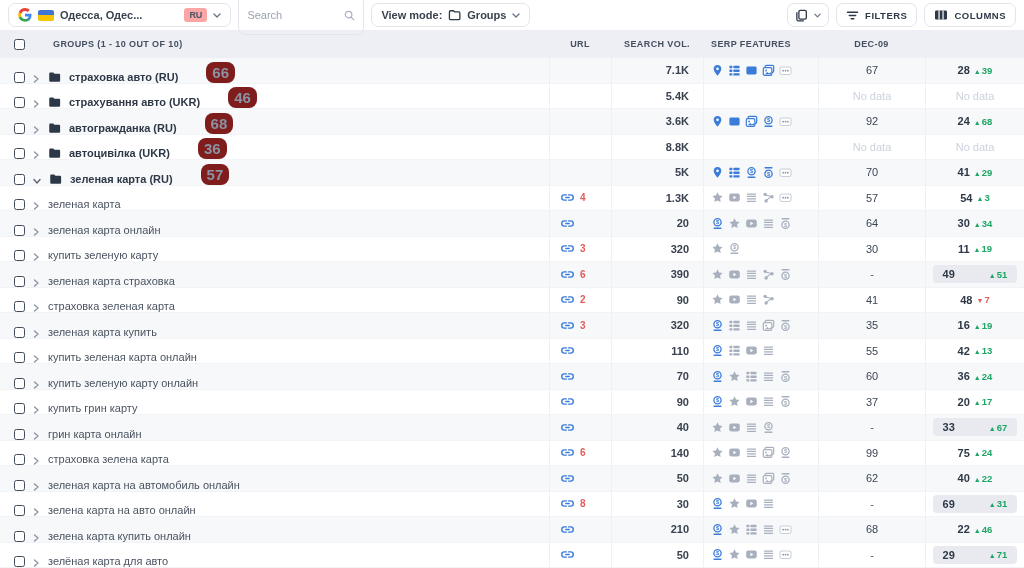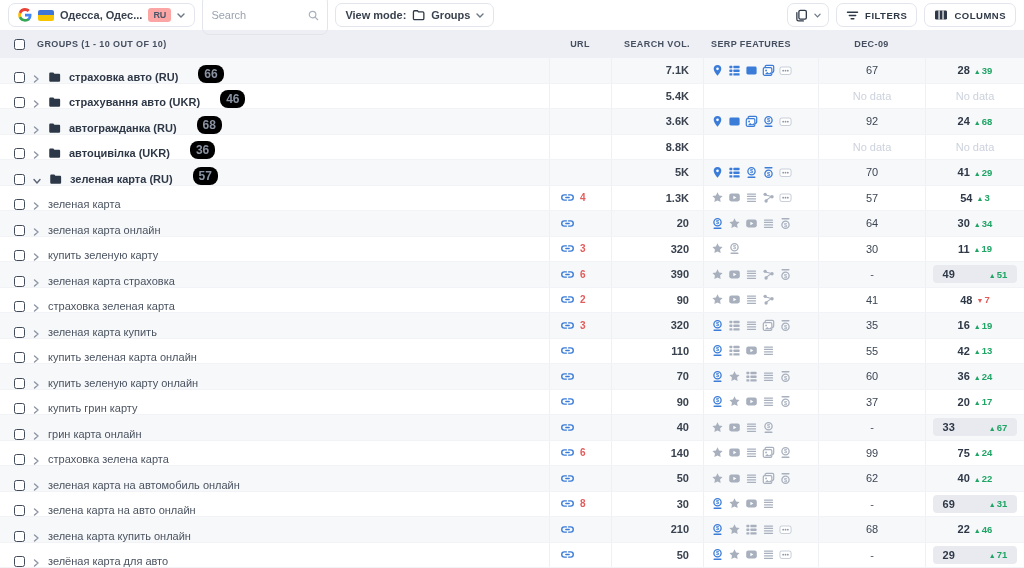--- a/index.html
+++ b/index.html
@@ -8,58 +8,58 @@
 
   
   .topbar { height:30px; display:flex; align-items:center; padding:0 8px; gap:7px; background:#fff; }
   .ctl { display:flex; align-items:center; gap:6px; height:24px; border:1px solid #e2e5eb;
          border-radius:7px; padding:0 9px; background:#fff; cursor:pointer; white-space:nowrap; }
   .ctl-label { font-size:11px; color:#39424e; font-weight:600; }
   .flag { width:16px; height:11px; border-radius:2px; overflow:hidden; display:inline-block; }
   .flag .t { display:block; height:5.5px; background:#3f76d6; }
   .flag .b { display:block; height:5.5px; background:#f6c500; }
   .lang-badge { background:#fca5a5; color:#4a5568; font-size:9px; font-weight:700;
-                padding:2px 5px; border-radius:3px; }
+                padding:2px 5px; border-radius:3px;margin-left:36px; }
   .chev { color:#6b7687; font-size:9px; line-height:1; }
   .searchbox { display:flex; align-items:center; height:40px; width:126px; border:1px solid #e2e5eb;
                border-radius:7px; padding:0 8px; gap:6px; }
   .searchbox input { border:none; outline:none; flex:1; min-width:0; font-size:11px;
                      font-family:"Liberation Sans",sans-serif; color:#39424e; background:transparent; }
   .searchbox input::placeholder { color:#9aa3b2; }
   .spacer { flex:1; }
   .btn-label { font-size:9.5px; font-weight:700; letter-spacing:.5px; color:#2e3847; }
 
   
   .grid-row { display:grid; grid-template-columns:549px 62px 92px 115px 107px 99px; align-items:stretch; }
   .thead { height:28px; background:#edeff4; font-size:9px; font-weight:700; letter-spacing:.4px;
            color:#454f5f; }
   .thead > div { display:flex; align-items:center; }
-  .th-groups { padding-left:14px; gap:12px; }
+  .th-groups { padding-left:14px; gap:28px; }
   .th-c { justify-content:center; }
   .th-l { padding-left:8px; }
 
   .row { height:25.5px; border-bottom:1px solid #f2f3f6; font-size:11px; }
   .row.alt { background:#f7f8fa; }
   .row > div { display:flex; align-items:center; border-left:1px solid #eef0f3; overflow:hidden; }
   .row > div:first-child { border-left:none;align-items:flex-end; }
 
   .cell-kw { padding-left:14px; gap:8px; }
   .cell-url { padding-left:10px; gap:3px; }
   .cell-vol { justify-content:flex-end; padding-right:14px;font-weight:bold; }
   .cell-serp { padding-left:7px; gap:4px; }
   .cell-c { justify-content:center; }
 
   .cb { width:11px; height:11px; border:1.5px solid #414b5a; border-radius:2.5px;
         background:#fff; flex:0 0 auto; cursor:pointer; }
   .row-chev { color:#8b95a5; flex:0 0 auto; display:flex; cursor:pointer; }
   .row-chev svg { display:block; }
   .grp-label { font-weight:700; color:#2e3847; }
   .kw-label { color:#4a5360; }
-  .count-badge { background:#000000; color:#8a93a3; font-size:12px; font-weight:600;
-                 padding:2px 6px; border-radius:8px; margin-left:12px; }
+  .count-badge { background:#7f1d1d; color:#8a93a3; font-size:15px; font-weight:600;
+                 padding:2px 6px; border-radius:8px; margin-left:20px; }
   .link-count { color:#e25c5c; font-size:10px; font-weight:600; margin-left:2px; }
   .nodata { color:#ccd2dc; font-size:11px; }
   .dash { color:#4a5360; }
   .rank { color:#2e3847; font-weight:600; }
   .chg { font-size:9.5px; font-weight:700; margin-left:4px; }
   .chg.up { color:#1ea565; }
   .chg.down { color:#e25c5c; }
   .arr { font-size:7px; margin-right:1px; }
   .hl-pill { display:flex; align-items:center; background:#e8eaef; border-radius:4px;
              padding:3px 10px;gap:30px; }

